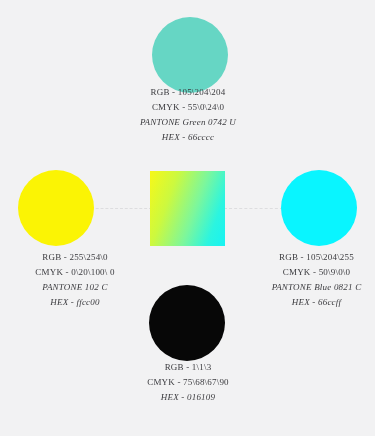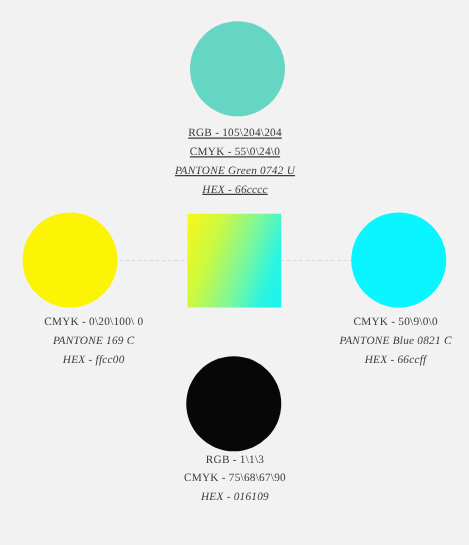--- a/index.html
+++ b/index.html
@@ -80,21 +80,21 @@
     color: #3b3b3f;
     font-size: 9px;
     line-height: 15px;
     letter-spacing: .2px;
     white-space: nowrap;
   }
   .label-block .line { display: block; }
   .label-block .line.pantone { font-style: italic; }
   .label-block .line.hex { font-style: italic; }
 
-  #label-top    { left: 101px; top: 99px;  width: 174px; text-decoration: underline; }
+  #label-top    { left: 101px; top: 85px;  width: 174px; }
   #label-left   { left: 0px;   top: 250px; width: 150px; }
   #label-right  { left: 258px; top: 250px; width: 117px; }
   #label-bottom { left: 112px; top: 360px; width: 152px; }
 </style>
 </head>
 <body>
 
 <div id="canvas">
 
   <div class="connector left"></div>
@@ -111,26 +111,28 @@
   <div class="swatch-square" id="swatch-center"></div>
 
   <div class="label-block" id="label-top">
     <span class="line rgb">RGB - 105\204\204</span>
     <span class="line cmyk">CMYK - 55\0\24\0</span>
     <span class="line pantone">PANTONE Green 0742 U</span>
     <span class="line hex">HEX - 66cccc</span>
   </div>
 
   <div class="label-block" id="label-left">
+    <span class="line rgb">RGB - 255\254\0</span>
     <span class="line cmyk">CMYK - 0\20\100\ 0</span>
-    <span class="line pantone">PANTONE 169 C</span>
+    <span class="line pantone">PANTONE 102 C</span>
     <span class="line hex">HEX - ffcc00</span>
   </div>
 
   <div class="label-block" id="label-right">
+    <span class="line rgb">RGB - 105\204\255</span>
     <span class="line cmyk">CMYK - 50\9\0\0</span>
     <span class="line pantone">PANTONE Blue 0821 C</span>
     <span class="line hex">HEX - 66ccff</span>
   </div>
 
   <div class="label-block" id="label-bottom">
     <span class="line rgb">RGB - 1\1\3</span>
     <span class="line cmyk">CMYK - 75\68\67\90</span>
     <span class="line hex">HEX - 016109</span>
   </div>

